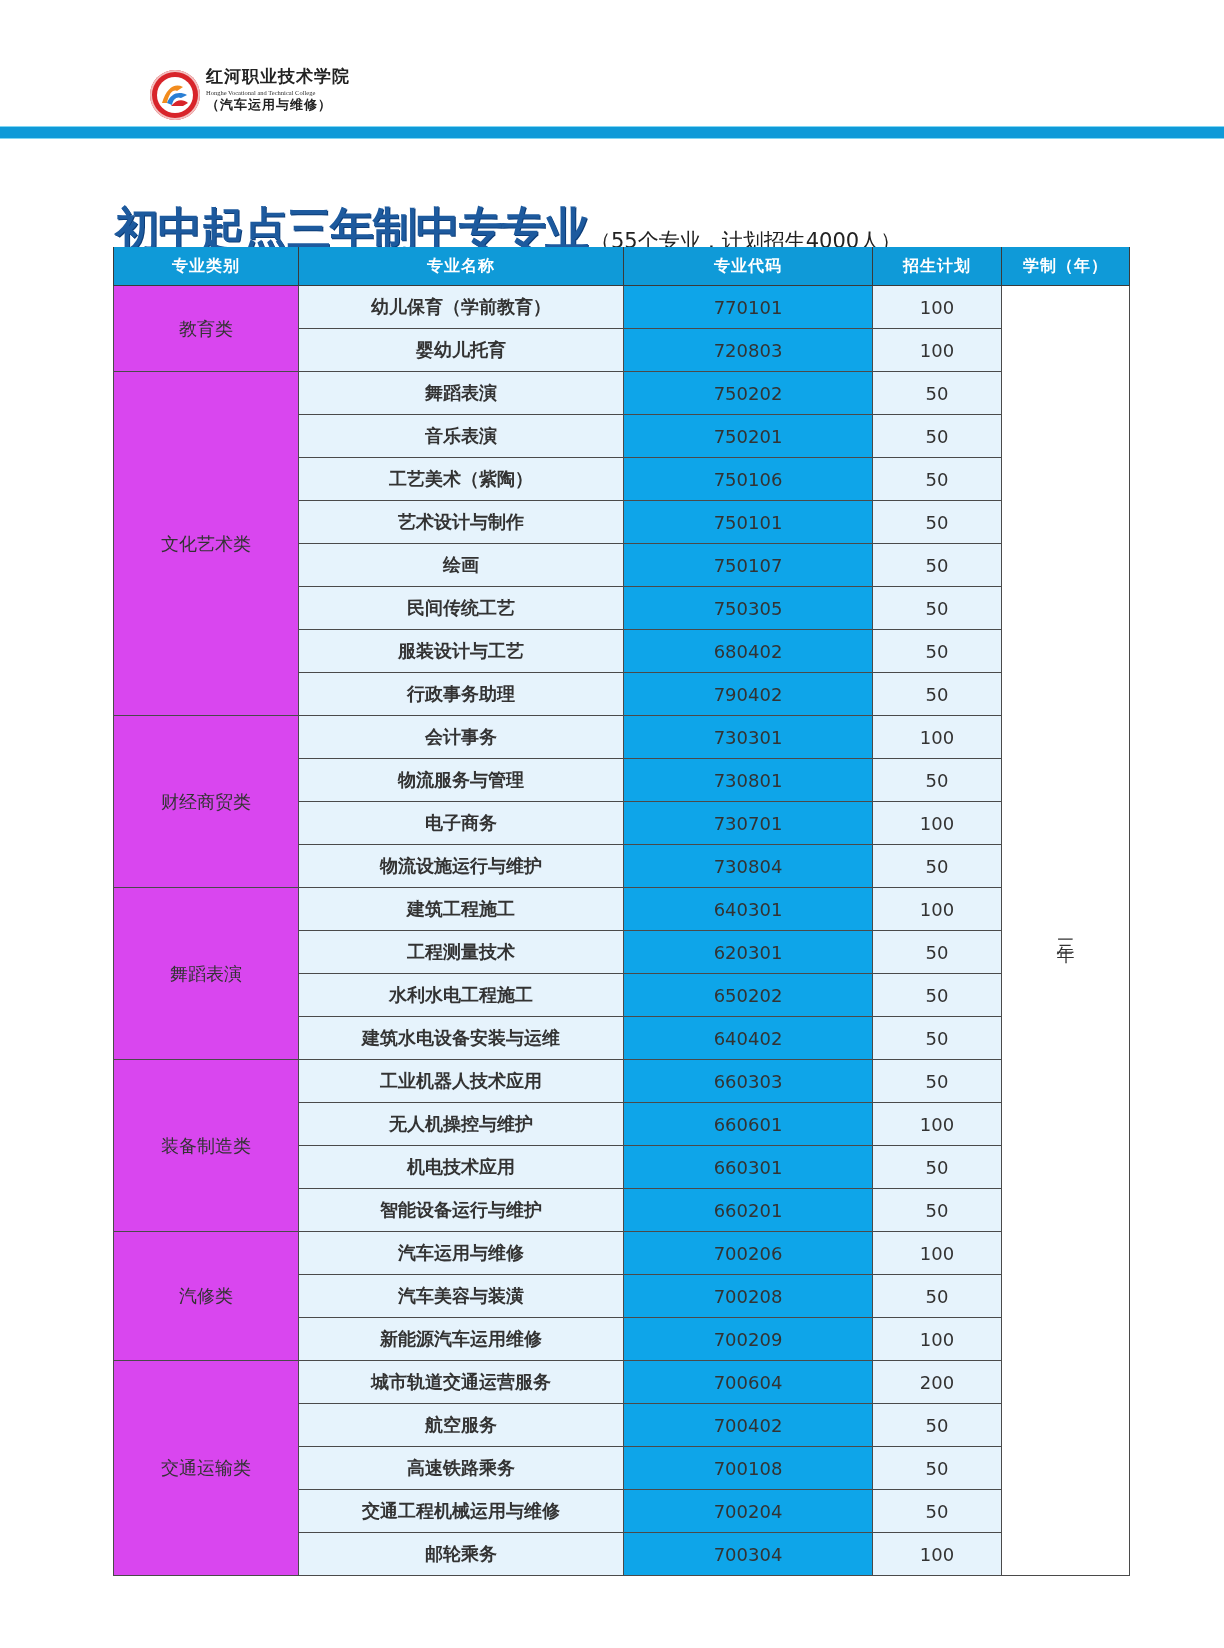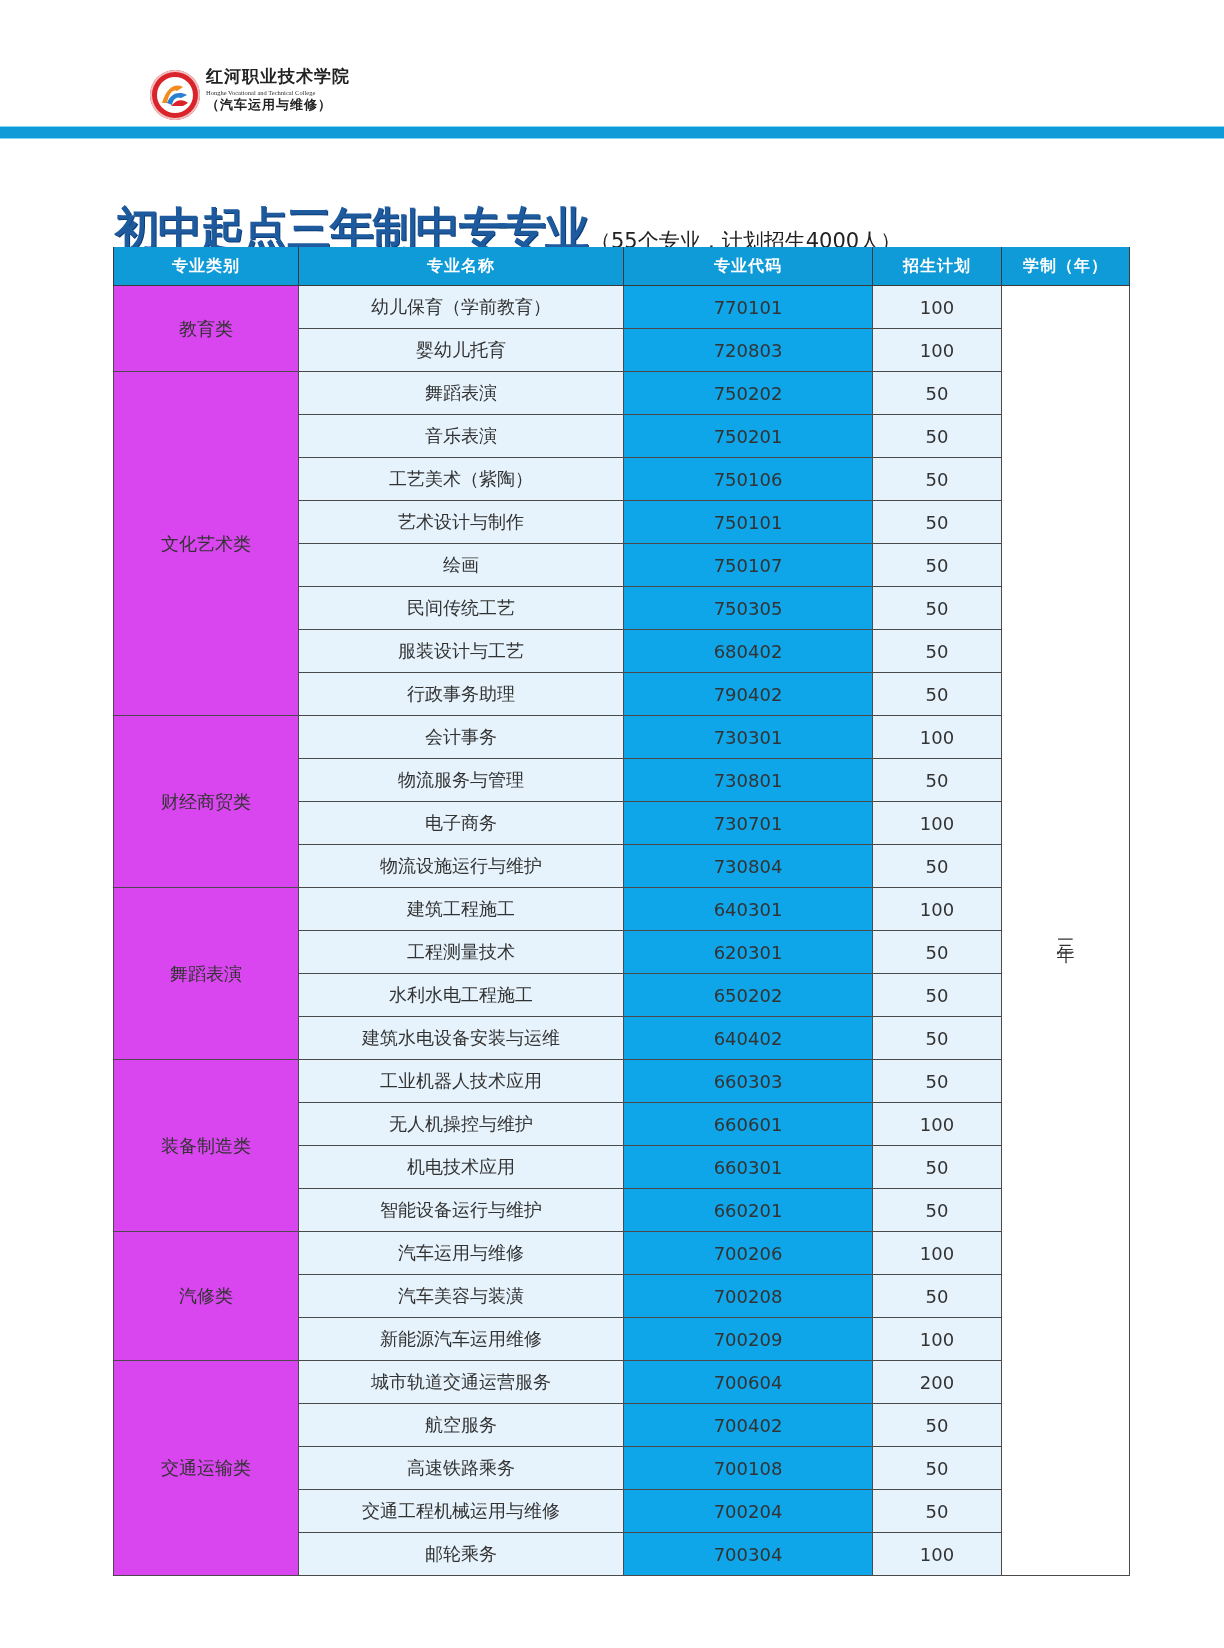--- a/index.html
+++ b/index.html
@@ -22,21 +22,21 @@
   .title-main { font-family:"DejaVu Sans",sans-serif; font-weight:bold; font-size:44px; color:#1d5a9e;
                 letter-spacing:-1px; transform:scaleY(1.05); display:inline-block;
                 text-shadow:1px 1px 0 #0d3d78; }
   .title-sub { font-family:"DejaVu Sans",sans-serif; font-size:21px; color:#222; margin-left:2px; vertical-align:-4px; }
 
   table.majors { position:absolute; left:113px; top:247px; border-collapse:collapse; table-layout:fixed; }
   table.majors th { background:#0f9ad8; color:#ffffff; font-weight:bold; font-size:16px; height:38px;
                     border:1px solid #3a3a3a; border-top:none; padding:0; letter-spacing:1px; }
   table.majors td { height:42px; border:1px solid #4a4a4a; padding:0; text-align:center; font-size:18px; color:#333; }
   td.cat { background:#d946ef; }
-  td.name { background:#e6f3fc; }
+  td.name { background:#e6f3fc;font-weight:bold; }
   td.code { background:#0ea5e9; }
   td.plan { background:#e6f3fc; }
   td.years { background:#ffffff; writing-mode:vertical-rl; text-orientation:upright; letter-spacing:6px; font-size:18px; }
   .col-cat { width:185px; } .col-name { width:325px; } .col-code { width:249px; } .col-plan { width:129px; } .col-years { width:128px; }
 </style>
 </head>
 <body>
 
 <div class="header">
   <div class="logo">

